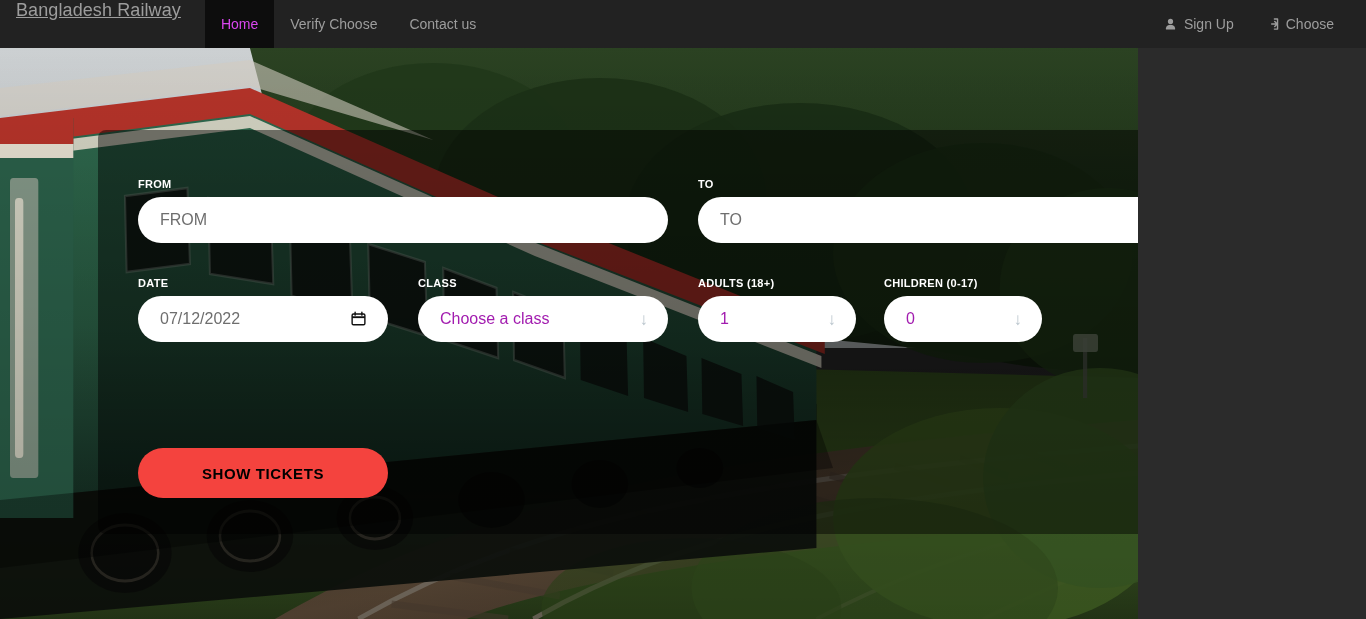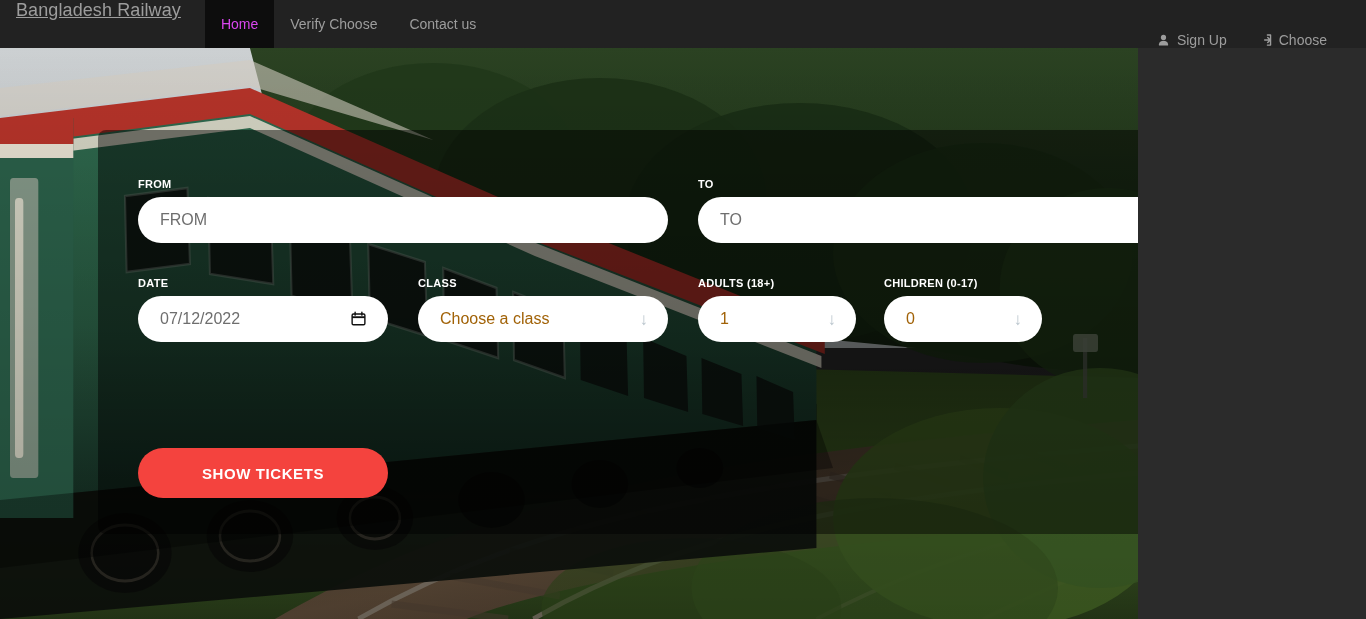--- a/index.html
+++ b/index.html
@@ -42,22 +42,22 @@
     text-decoration: none;
     white-space: nowrap;
   }
   .nav-item.active {
     background: #0d0d0d;
     color: #d946ef;
   }
   .nav-right {
     margin-left: auto;
     display: flex;
-    align-items: flex-end;
-    padding-right: 23px;
+    align-items: center;
+    padding-right: 16px;
   }
   .nav-right .nav-item { gap: 6px; }
   .nav-ico {
     display: inline-flex;
     align-items: center;
     justify-content: center;
     width: 14px; height: 14px;
     color: #9d9d9d;
   }
   .nav-ico svg { display: block; }
@@ -108,21 +108,21 @@
     padding: 0 22px;
     position: relative;
   }
   .pill .val {
     font-size: 16px;
     color: #6e6e6e;
     font-family: "Liberation Sans", sans-serif;
     line-height: 1;
     white-space: nowrap;
   }
-  .pill .val.dark { color: #a16207; }
+  .pill .val.dark { color: #a21caf; }
 
   .arrow-down {
     position: absolute;
     right: 20px;
     top: 50%;
     transform: translateY(-50%);
     color: #b9c4cc;
     font-size: 17px;
     line-height: 1;
     user-select: none;
@@ -153,21 +153,21 @@
   .field .pill { margin-top: 6px; }
 
   
   .submit-wrap { position: absolute; left: 40px; top: 318px; }
   .btn-submit {
     width: 250px;
     height: 50px;
     border: none;
     border-radius: 999px;
     background: #f4433e;
-    color: #ffffff;
+    color: #000000;
     font-size: 15px;
     font-weight: 600;
     letter-spacing: .6px;
     text-transform: uppercase;
     font-family: "Liberation Sans", sans-serif;
     cursor: pointer;
   }
 </style>
 </head>
 <body>

